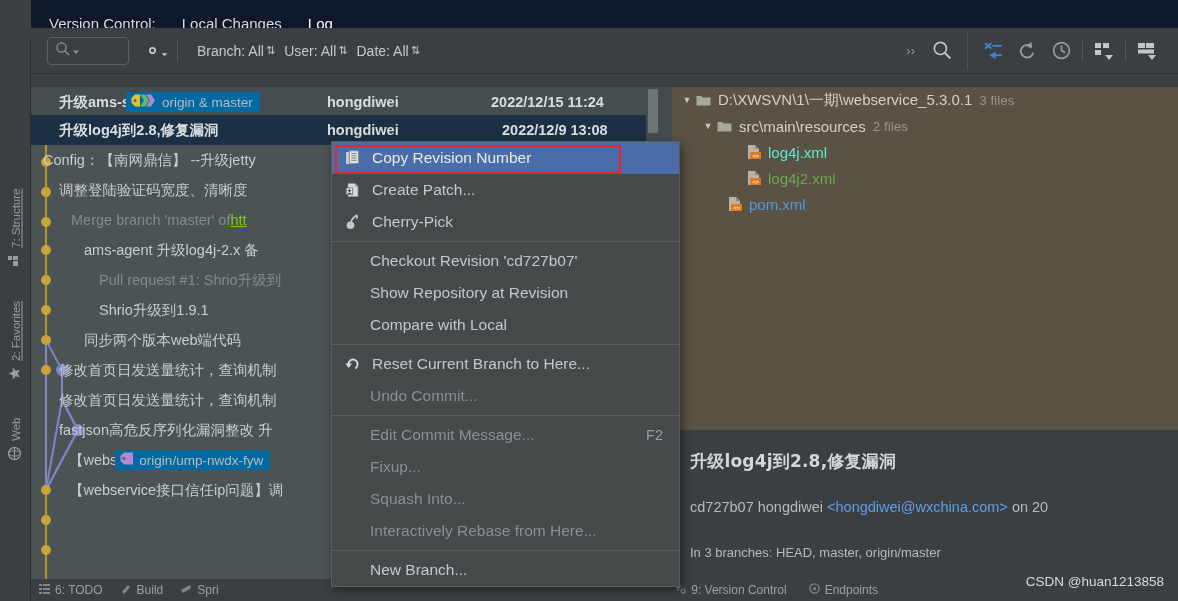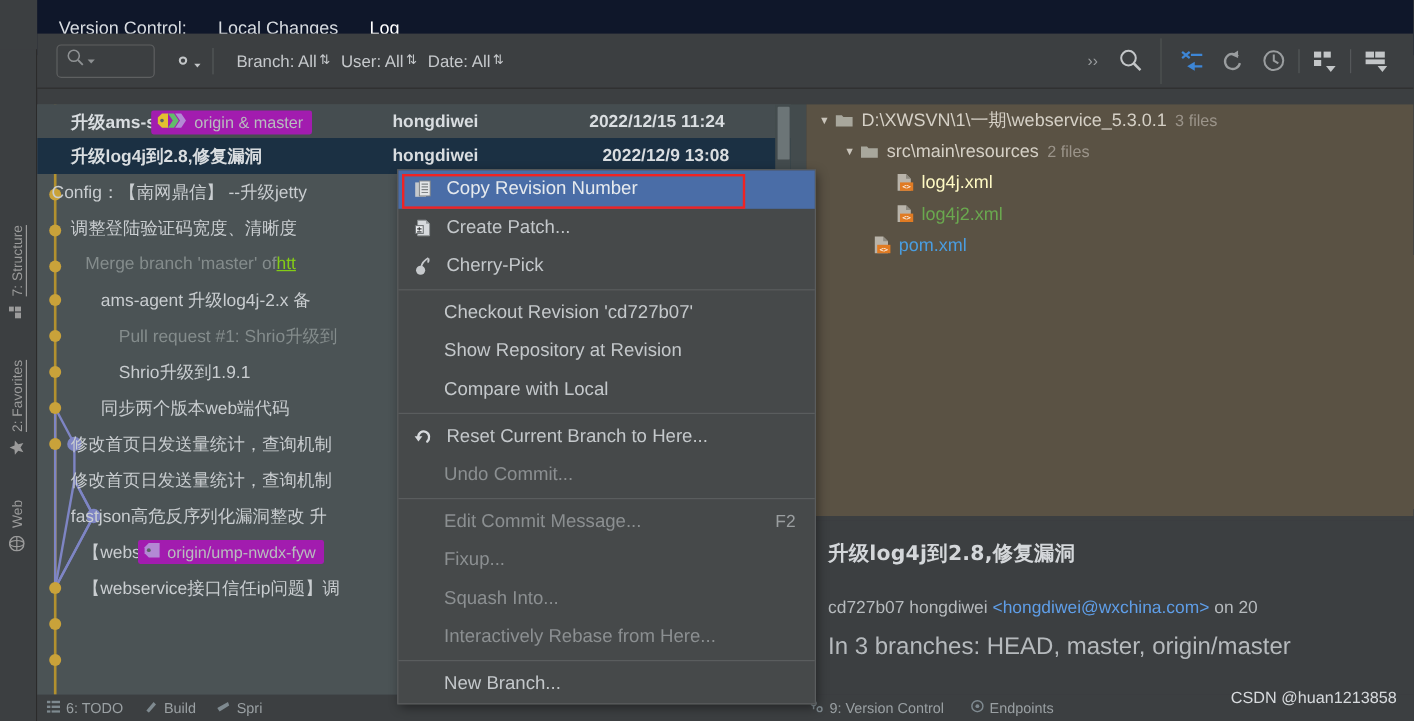--- a/index.html
+++ b/index.html
@@ -88,21 +88,21 @@
   .author {
     position: absolute; left: 296px; top: 0; height: 30px; display: flex; align-items: center;
     font-size: 14.5px;
   }
   .cdate {
     position: absolute; left: 460px; top: 0; height: 30px; display: flex; align-items: center;
     font-size: 14.5px;
   }
   .ref-badge {
     display: inline-flex; align-items: center; gap: 5px;
-    background: #a21caf; padding: 2px 7px 2px 5px; border-radius: 2px;
+    background: #0369a1; padding: 2px 7px 2px 5px; border-radius: 2px;
     color: #b8bdbe; font-size: 13.5px;
   }
 
   
   .graph { position: absolute; left: 0; top: 0; width: 130px; height: 492px; pointer-events: none; }
 
   
   .clist-scroll {
     position: absolute; right: 0; top: 0; width: 13px; height: 492px; background: #434b4d;
   }
@@ -132,21 +132,21 @@
   .detail-panel {
     position: absolute; left: 672px; top: 434px; width: 506px; height: 145px;
     background: #3c3f41; padding: 16px 0 0 18px; overflow: hidden;
   }
   .detail-subject {
     font-family: "DejaVu Sans", sans-serif;
     font-size: 17px; color: #d4d7da; font-weight: bold; letter-spacing: .2px;
   }
   .detail-meta { margin-top: 26px; font-size: 14.5px; color: #b6babd; white-space: nowrap; }
   .detail-email { color: #5f9ee8; }
-  .detail-branches { margin-top: 13px; font-size: 20px; color: #b6babd; white-space: nowrap; }
+  .detail-branches { margin-top: 30px; font-size: 13px; color: #b6babd; white-space: nowrap; }
 
   
   .ctxmenu {
     position: absolute; left: 331px; top: 141px; width: 349px;
     background: #46494a; border: 1px solid #5a5d5e;
     box-shadow: 2px 3px 9px rgba(0,0,0,.45);
     padding: 0; z-index: 50;
   }
   .mi {
     display: flex; align-items: center; height: 32px;
@@ -481,21 +481,21 @@
     </div>
     <div class="tree-row" style="padding-left:74px;">
       <span class="file-ico">
         <svg width="16" height="16" viewBox="0 0 16 16">
           <path d="M2 1 L9 1 L13 5 L13 15 L2 15 Z" fill="#b9b4aa"></path>
           <path d="M9 1 L13 5 L9 5 Z" fill="#8e8a80"></path>
           <rect x="4" y="8" width="11" height="7" fill="#e07b23"></rect>
           <text x="9.5" y="13.6" font-size="6" fill="#fff" text-anchor="middle" font-family="monospace">&lt;&gt;</text>
         </svg>
       </span>
-      <span style="color:#fef9c3;">log4j.xml</span>
+      <span style="color:#5eead4;">log4j.xml</span>
     </div>
     <div class="tree-row" style="padding-left:74px;">
       <span class="file-ico">
         <svg width="16" height="16" viewBox="0 0 16 16">
           <path d="M2 1 L9 1 L13 5 L13 15 L2 15 Z" fill="#b9b4aa"></path>
           <path d="M9 1 L13 5 L9 5 Z" fill="#8e8a80"></path>
           <rect x="4" y="8" width="11" height="7" fill="#e07b23"></rect>
           <text x="9.5" y="13.6" font-size="6" fill="#fff" text-anchor="middle" font-family="monospace">&lt;&gt;</text>
         </svg>
       </span>

